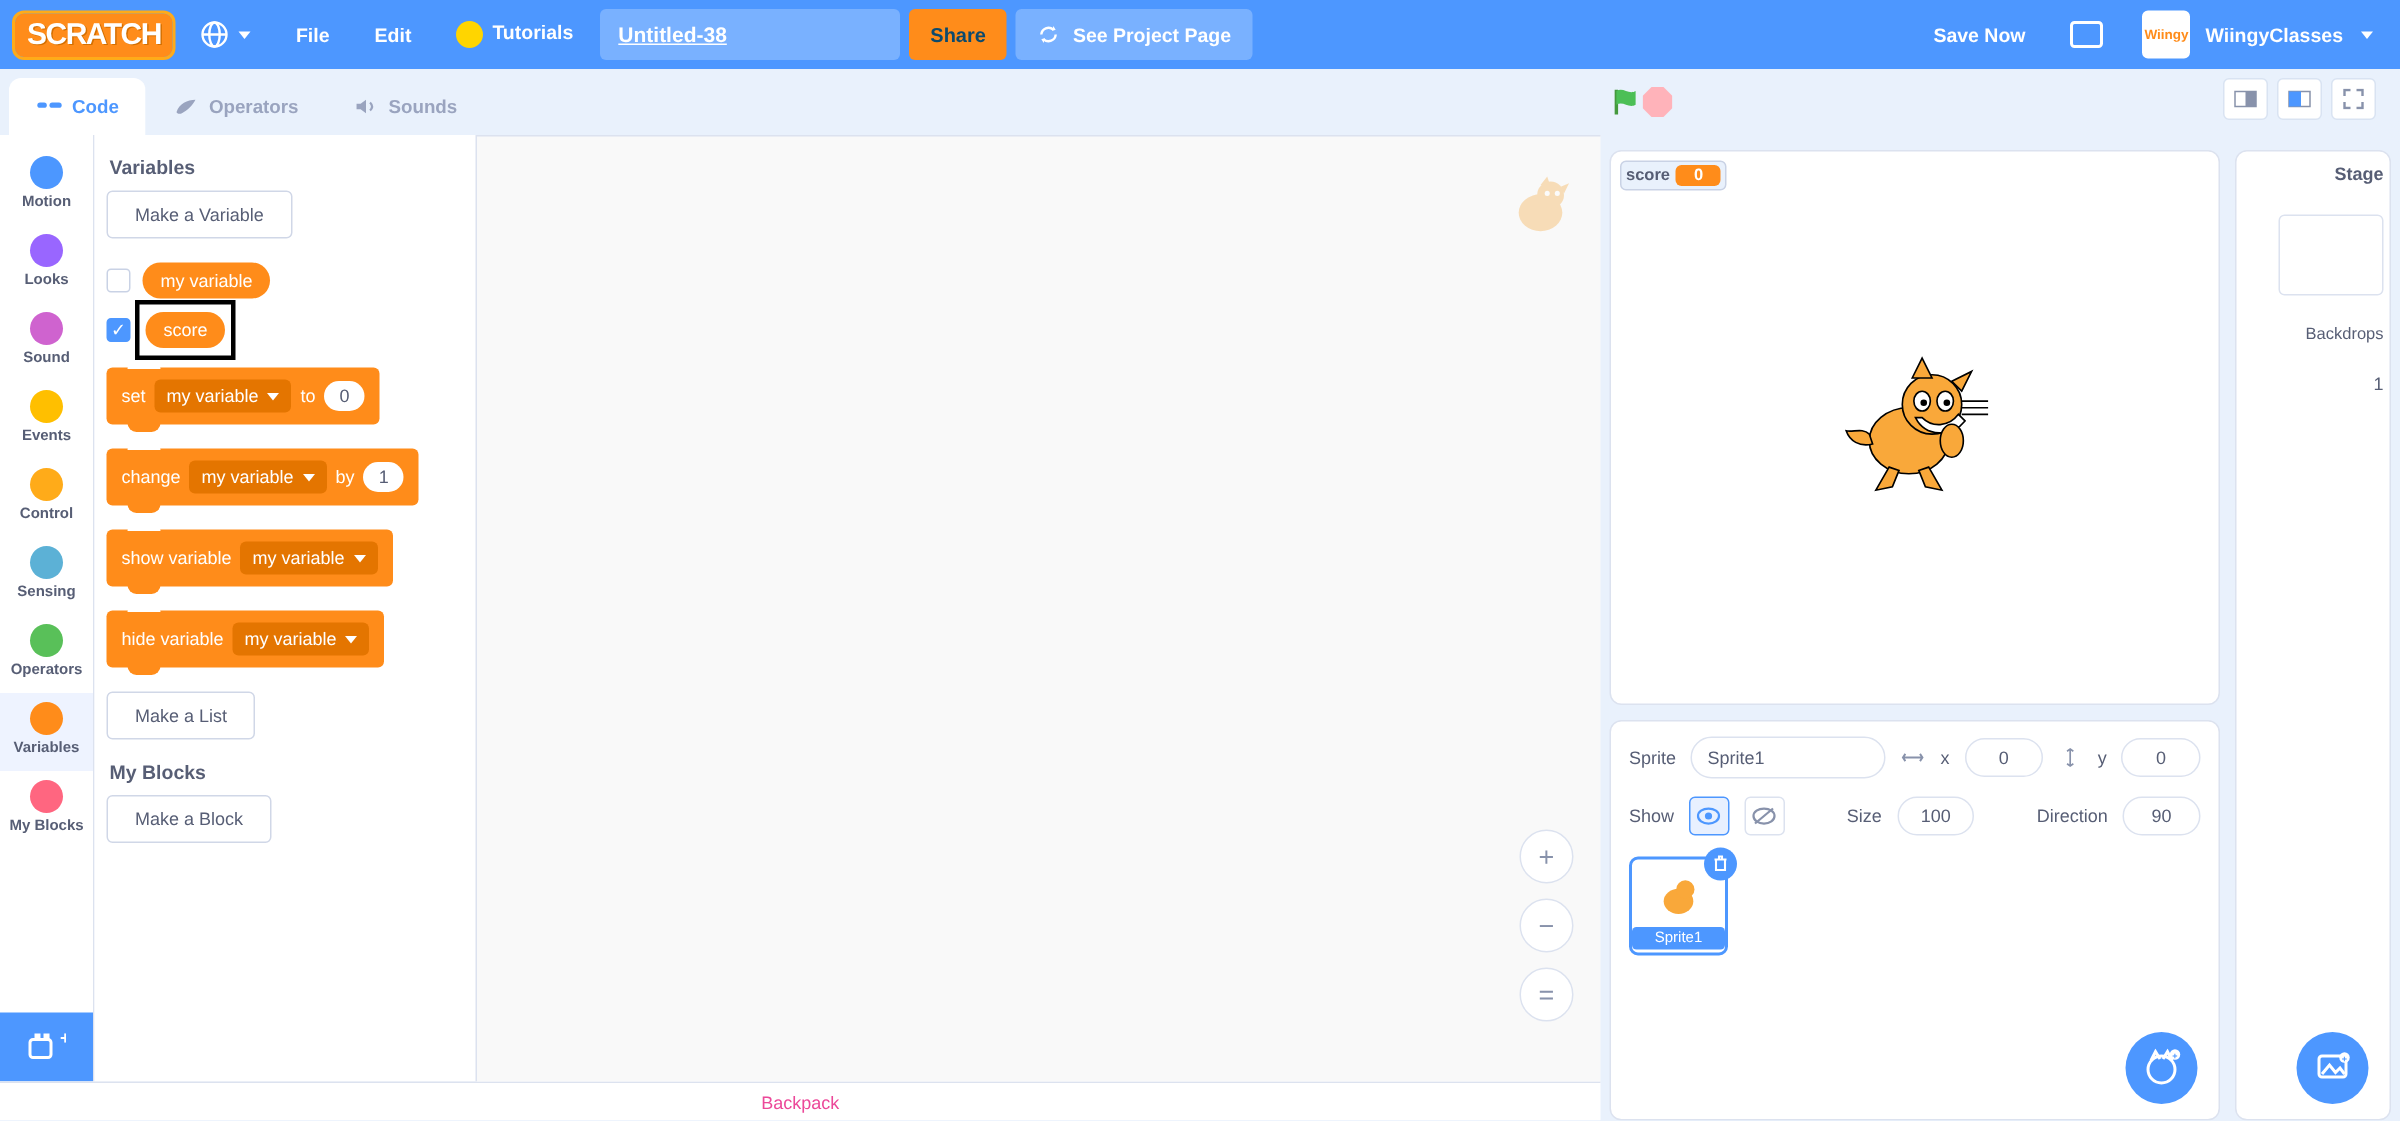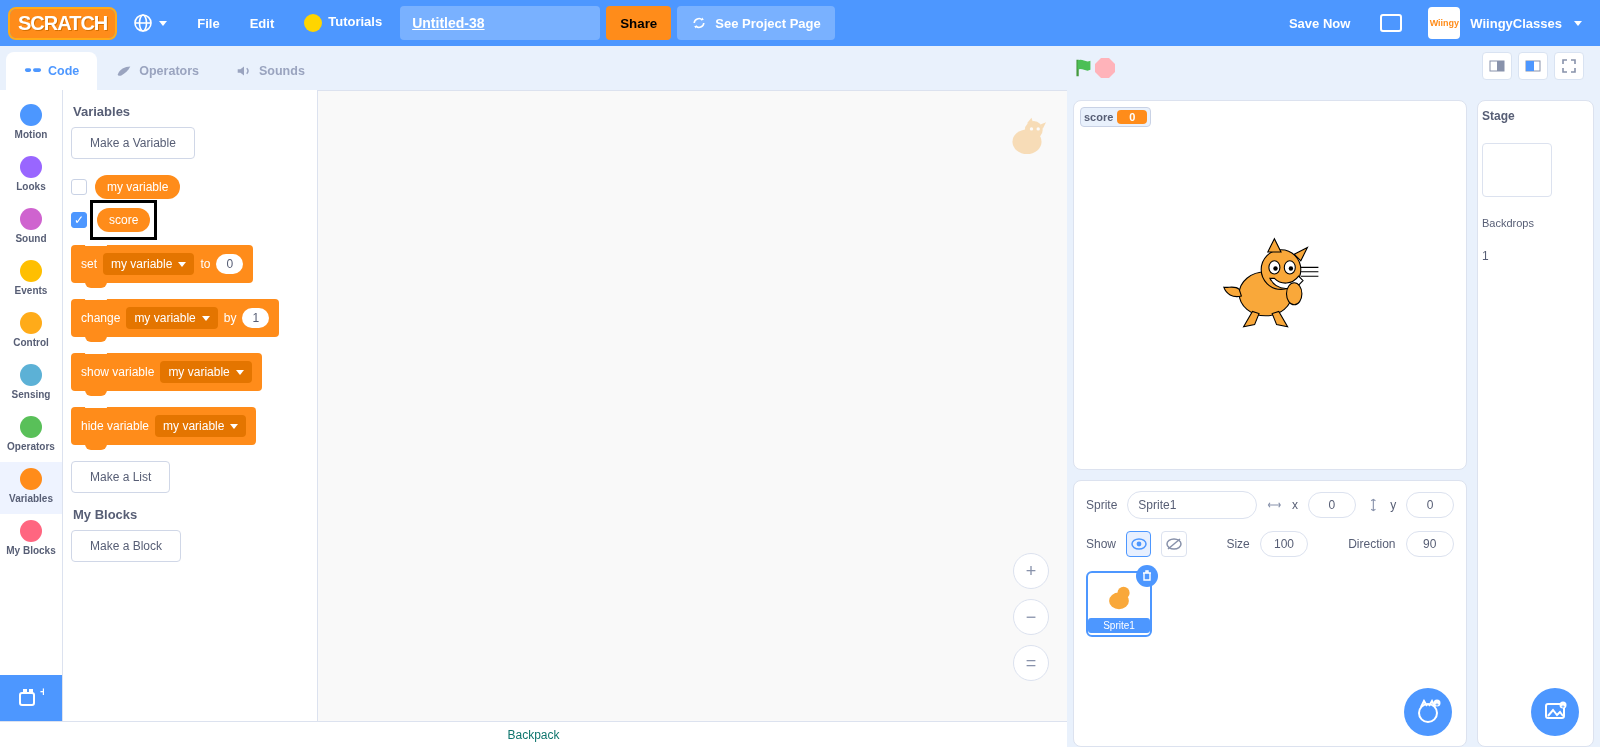--- a/index.html
+++ b/index.html
@@ -4,21 +4,21 @@
 <style>
 *{box-sizing:border-box;margin:0;padding:0;font-family:"Helvetica Neue",Arial,sans-serif;}
 body{width:1600px;height:747px;background:#e9f1fc;overflow:hidden;font-size:13px;color:#575e75;}
 
 .menu-bar{height:46px;background:#4d97ff;display:flex;align-items:center;padding:0 10px;color:#fff;gap:6px;}
 .scratch-logo{font-weight:900;font-size:20px;letter-spacing:-1px;color:#fff;padding:3px 8px;border-radius:6px;outline:2px solid #ffab19;background:#ff8c1a;text-shadow:1px 1px 0 #d46f00;}
 .menu-item{padding:8px 12px;cursor:pointer;font-weight:700;display:flex;align-items:center;gap:4px;}
 .tutorials{display:flex;align-items:flex-start;gap:6px;padding:6px 12px;}
 .bulb{width:18px;height:18px;background:#ffd500;border-radius:50%;position:relative;}
 .project-name{background:rgba(255,255,255,.25);border:none;color:#fff;font-weight:700;height:34px;padding:0 12px;border-radius:4px;width:200px;font-size:14px;text-decoration:underline;}
-.share-btn{background:#ff8c1a;color:#000000;border:none;height:34px;padding:0 14px;font-weight:700;border-radius:4px;cursor:pointer;text-align:right;}
+.share-btn{background:#ff8c1a;color:#0c4a6e;border:none;height:34px;padding:0 14px;font-weight:700;border-radius:4px;cursor:pointer;text-align:right;}
 .see-page{background:rgba(255,255,255,.25);height:34px;padding:0 14px;display:flex;align-items:center;gap:8px;border-radius:4px;font-weight:700;cursor:pointer;}
 .menu-spacer{flex:1;}
 .folder-icon{width:22px;height:18px;border:2px solid #fff;border-radius:3px;position:relative;}
 .user-chip{display:flex;align-items:center;gap:10px;font-weight:700;padding:6px 8px;}
 .user-logo{width:32px;height:32px;background:#fff;border-radius:4px;display:flex;align-items:center;justify-content:center;font-size:9px;color:#ff8c1a;font-weight:900;border:2px solid #fff;}
 
 .main{display:flex;height:calc(747px - 46px);}
 .left-col{flex:1;display:flex;flex-direction:column;}
 
 .tabs-row{height:44px;display:flex;align-items:flex-end;gap:0;padding-left:6px;position:relative;}
@@ -70,27 +70,27 @@
 .si-input{border:1px solid #dce2ef;border-radius:18px;padding:6px 10px;width:116px;font-size:12px;color:#575e75;text-align:center;}
 .si-input.sprite{text-align:left;width:130px;}
 .mini-ic{width:18px;height:14px;}
 .si-num{border:1px solid #dce2ef;border-radius:18px;padding:5px 0;width:58px;text-align:center;font-size:12px;color:#575e75;}
 .eye{width:30px;height:26px;border:1px solid #dce2ef;border-radius:4px;display:flex;align-items:center;justify-content:center;}
 .eye.on{border-color:#4d97ff;background:#e8f0ff;color:#4d97ff;}
 .sprite-tiles{display:flex;gap:8px;margin-top:2px;}
 .sp-tile{width:66px;height:66px;border:2px solid #4d97ff;border-radius:6px;background:#fff;position:relative;display:flex;flex-direction:column;align-items:center;justify-content:flex-end;padding-bottom:2px;}
 .sp-tile .tlabel{background:#4d97ff;color:#fff;font-size:10px;padding:2px 4px;border-radius:3px;width:100%;text-align:center;}
 .sp-del{position:absolute;top:-8px;right:-8px;width:22px;height:22px;border-radius:50%;background:#4d97ff;color:#fff;display:flex;align-items:center;justify-content:center;font-size:12px;}
-.stage-panel{width:117px;background:#fff;border:1px solid #dce2ef;border-radius:8px;display:flex;flex-direction:column;align-items:flex-start;padding:8px 4px;gap:20px;}
+.stage-panel{width:104px;background:#fff;border:1px solid #dce2ef;border-radius:8px;display:flex;flex-direction:column;align-items:flex-end;padding:8px 4px;gap:20px;}
 .stage-thumb{width:70px;height:54px;border:1px solid #dce2ef;border-radius:4px;background:#fff;}
 .fab{width:48px;height:48px;border-radius:50%;background:#4d97ff;color:#fff;display:flex;align-items:center;justify-content:center;position:absolute;bottom:10px;}
 .fab.sprite-fab{right:14px;}
 .fab.bg-fab{right:14px;}
 
-.backpack{height:26px;border-top:1px solid #dce2ef;background:#fff;text-align:center;font-size:12px;line-height:26px;color:#0f766e;}
+.backpack{height:26px;border-top:1px solid #dce2ef;background:#fff;text-align:center;font-size:12px;line-height:26px;color:#ec4899;}
 .tri{display:inline-block;width:0;height:0;border-left:4px solid transparent;border-right:4px solid transparent;border-top:5px solid currentColor;margin-left:2px;}
 .stage-header{display:flex;align-items:center;height:44px;padding:0 6px;}
 </style>
 </head>
 <body>
 
 <div class="menu-bar">
   <span class="scratch-logo">SCRATCH</span>
   <div class="menu-item">
     <svg width="20" height="20" viewBox="0 0 20 20">

